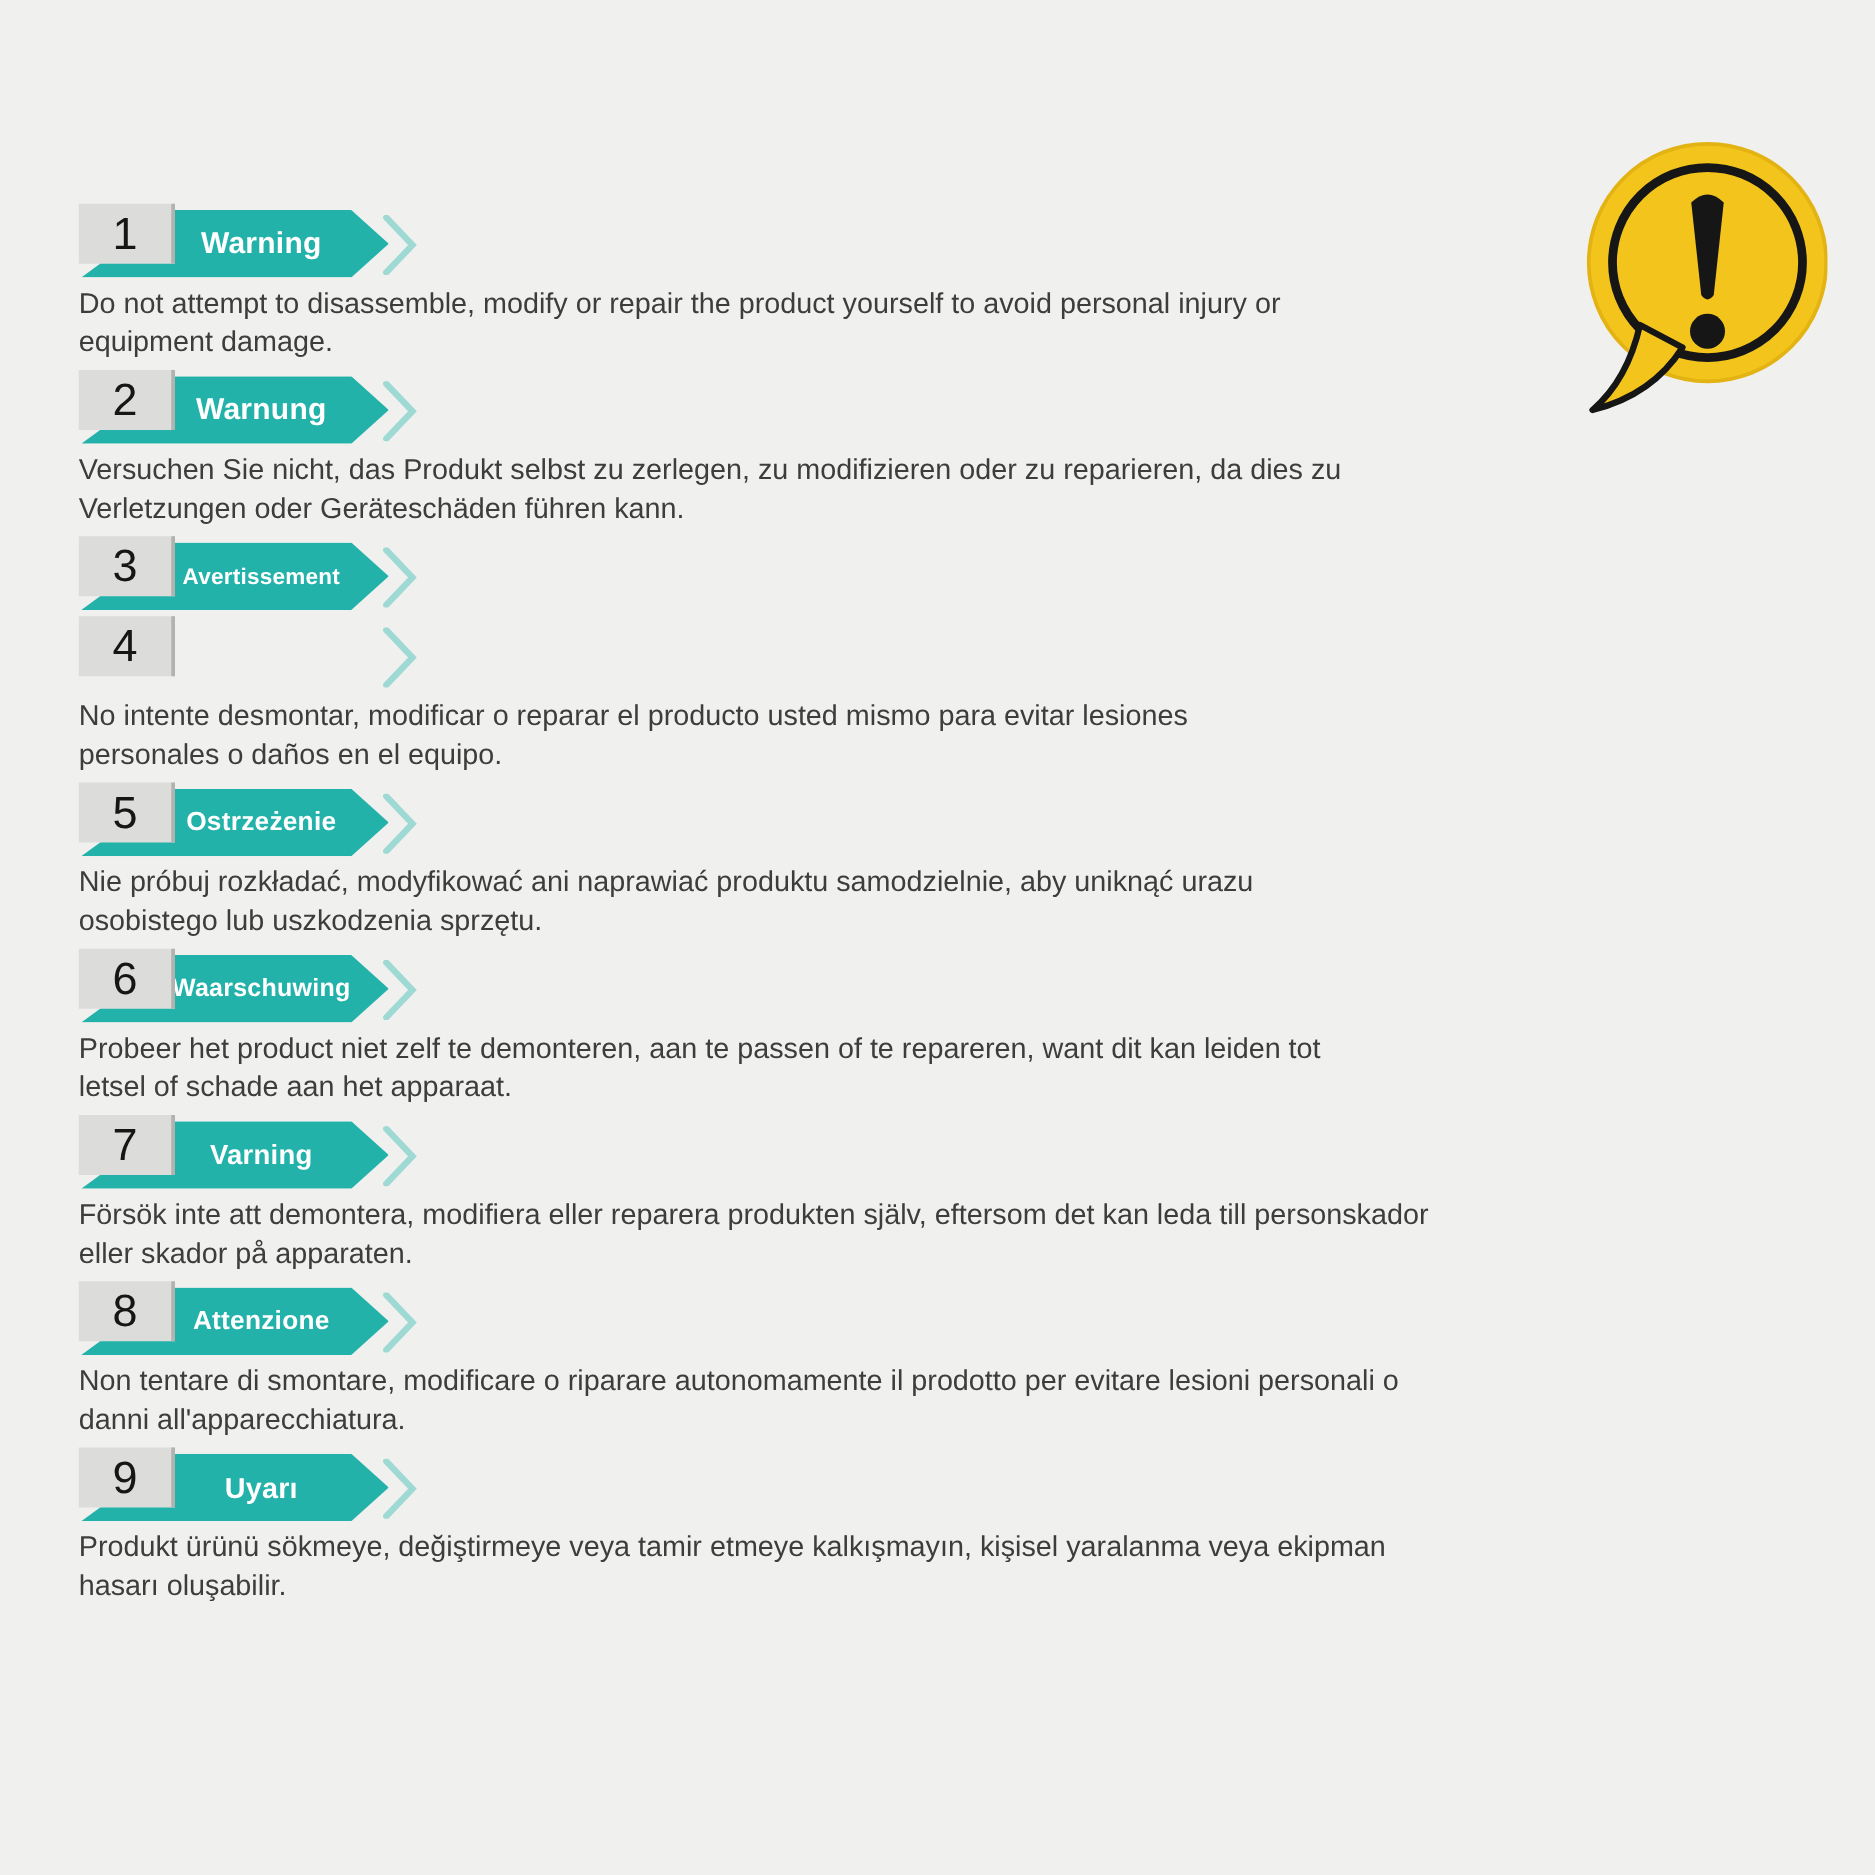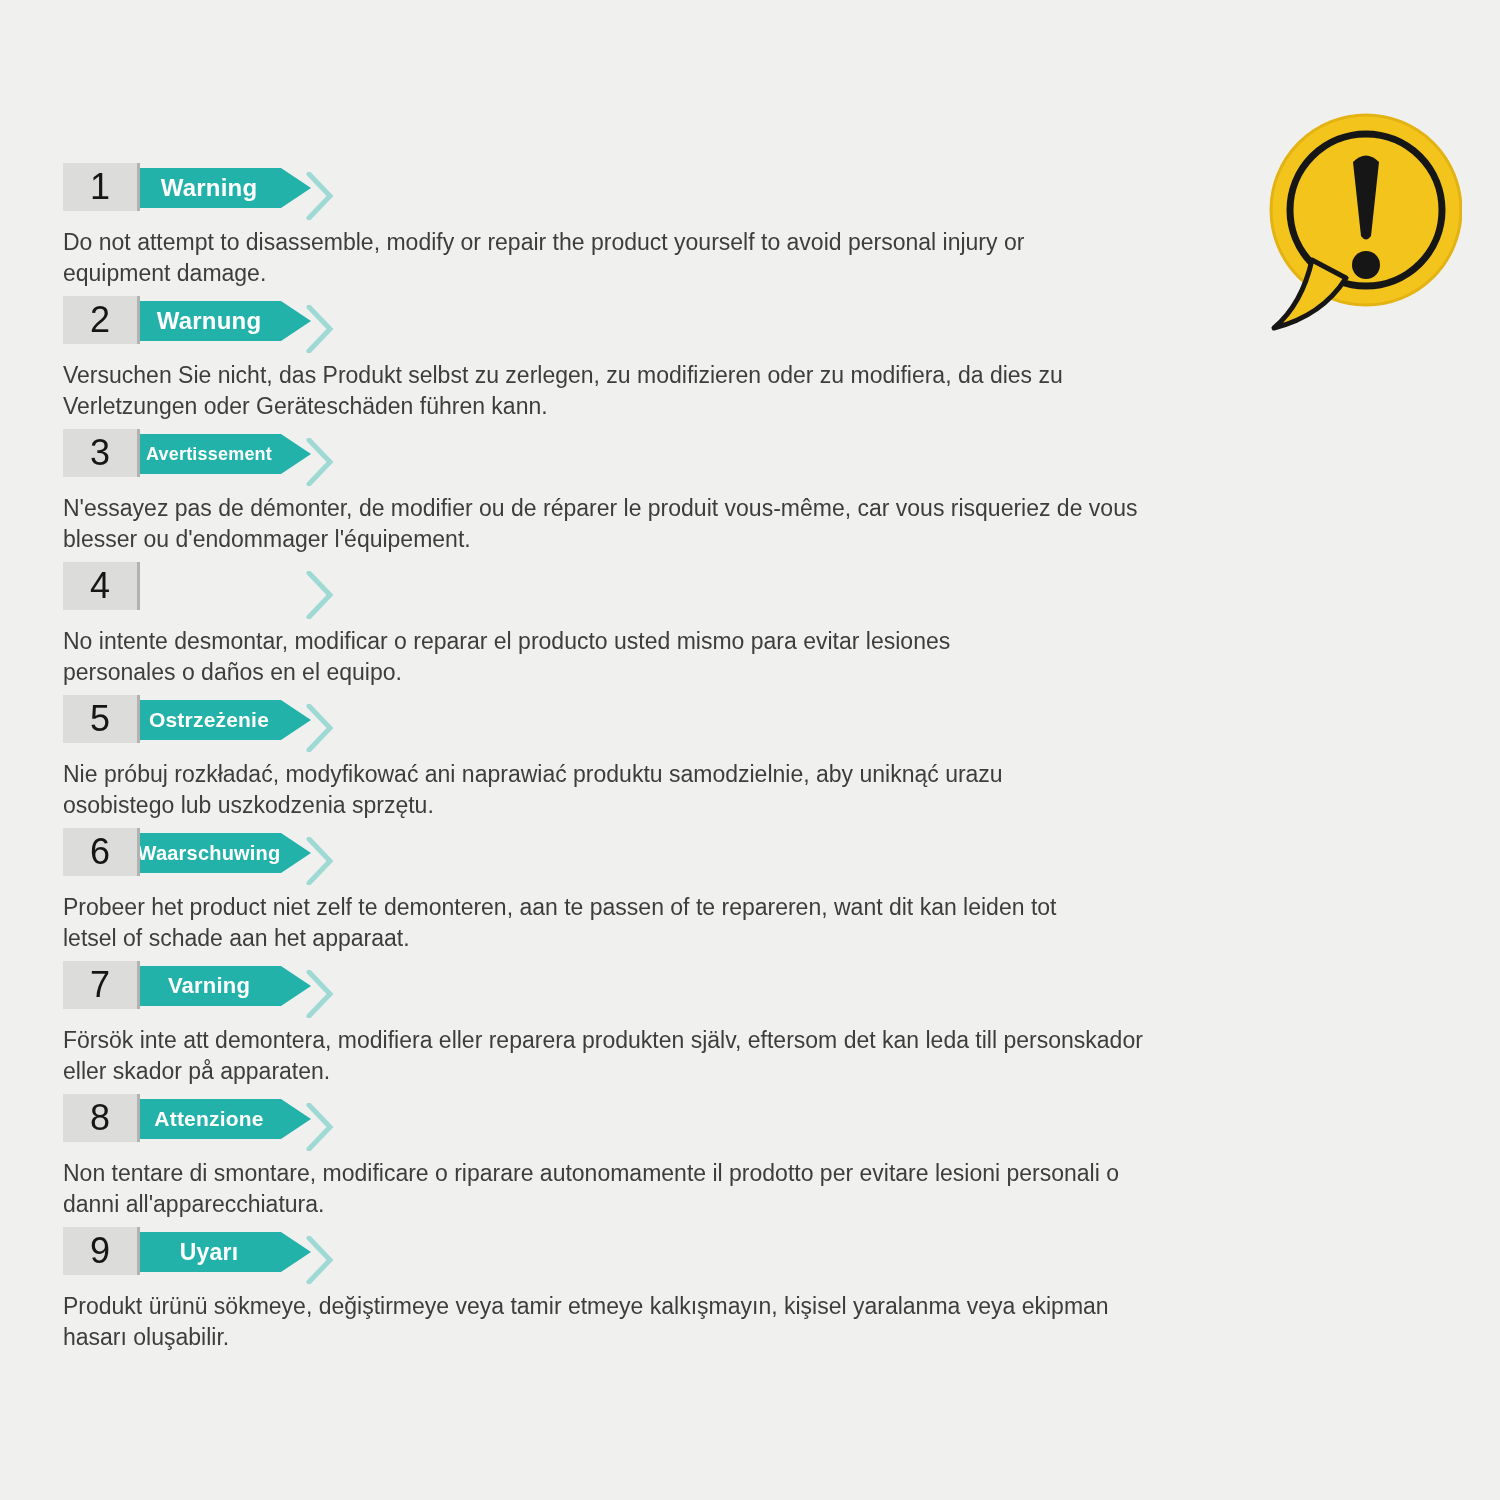--- a/index.html
+++ b/index.html
@@ -19,21 +19,21 @@
 
   
   .banner {
     position: relative;
     height: 59px;
     margin-bottom: 5px;
   }
   .ribbon {
     position: absolute;
     left: 2px; top: 5px;
-    width: 246px; height: 40px;
+    width: 246px; height: 54px;
     background: var(--ribbon-teal, #22b2aa);
     clip-path: polygon(74px 0, calc(100% - 30px) 0, 100% 50%, calc(100% - 30px) 100%, 0 100%);
     display: flex;
     align-items: center;
     justify-content: center;
     box-sizing: border-box;
     padding-left: 76px;
     padding-right: 34px;
     z-index: 2;
   }
@@ -126,38 +126,36 @@
       <svg class="tip-chevron" width="28" height="48" viewBox="0 0 28 48">
         <polyline points="3,2 24,24 3,46" fill="none" stroke="#9ed9d4" stroke-width="5" stroke-linecap="round"></polyline>
       </svg>
       <div class="ribbon">
         <span class="ribbon-label">Warnung</span>
       </div>
       <div class="num-box">
         <span>2</span>
       </div>
     </div>
-    <p class="body-text">Versuchen Sie nicht, das Produkt selbst zu zerlegen, zu modifizieren oder zu modifiera, da dies zu
+    <p class="body-text">Versuchen Sie nicht, das Produkt selbst zu zerlegen, zu modifizieren oder zu reparieren, da dies zu
 Verletzungen oder Geräteschäden führen kann.</p>
   </section>
 
   <section class="warn-section">
     <div class="banner">
       <svg class="tip-chevron" width="28" height="48" viewBox="0 0 28 48">
         <polyline points="3,2 24,24 3,46" fill="none" stroke="#9ed9d4" stroke-width="5" stroke-linecap="round"></polyline>
       </svg>
       <div class="ribbon">
         <span class="ribbon-label">Avertissement</span>
       </div>
       <div class="num-box">
         <span>3</span>
       </div>
     </div>
-    <p class="body-text">N'essayez pas de démonter, de modifier ou de réparer le produit vous-même, car vous risqueriez de vous
-blesser ou d'endommager l'équipement.</p>
   </section>
 
   <section class="warn-section">
     <div class="banner">
       <svg class="tip-chevron" width="28" height="48" viewBox="0 0 28 48">
         <polyline points="3,2 24,24 3,46" fill="none" stroke="#9ed9d4" stroke-width="5" stroke-linecap="round"></polyline>
       </svg>
       <div class="num-box">
         <span>4</span>
       </div>

